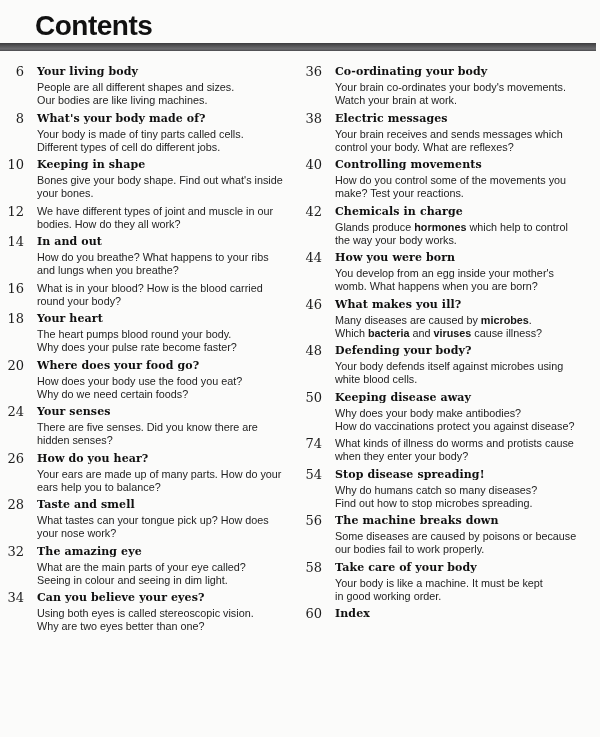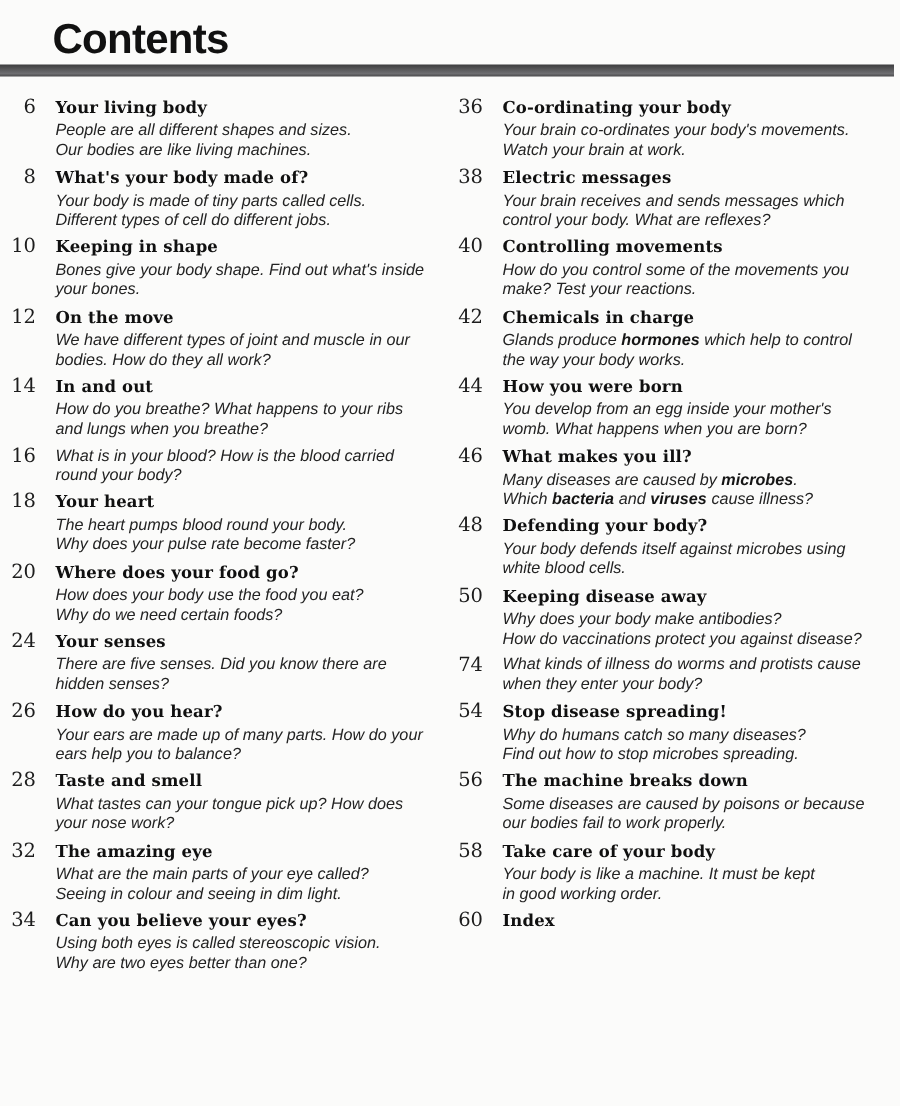--- a/index.html
+++ b/index.html
@@ -64,21 +64,20 @@
     color: #101010;
     letter-spacing: 0.1px;
   }
   .entry-desc {
     font-family: "Liberation Sans", sans-serif;
     font-size: 10.8px;
     line-height: 13px;
     color: #232323;
     white-space: pre-line;
     margin-top: 1px;
-    font-style: italic;
   }
   .entry-desc b { font-weight: bold; color: #151515; }
 </style>
 </head>
 <body>
 
 <div class="page">
   <h1 class="page-title">Contents</h1>
   <div class="title-rule"></div>
   <div class="columns">
@@ -106,21 +105,20 @@
     <div class="entry-body">
       <div class="entry-title">Keeping in shape</div>
       <div class="entry-desc">Bones give your body shape. Find out what's inside
 your bones.</div>
     </div>
   </div>
 
   <div class="entry">
     <div class="num">12</div>
     <div class="entry-body">
-      <div class="entry-title">On the move</div>
       <div class="entry-desc">We have different types of joint and muscle in our
 bodies. How do they all work?</div>
     </div>
   </div>
 
   <div class="entry">
     <div class="num">14</div>
     <div class="entry-body">
       <div class="entry-title">In and out</div>
       <div class="entry-desc">How do you breathe? What happens to your ribs

